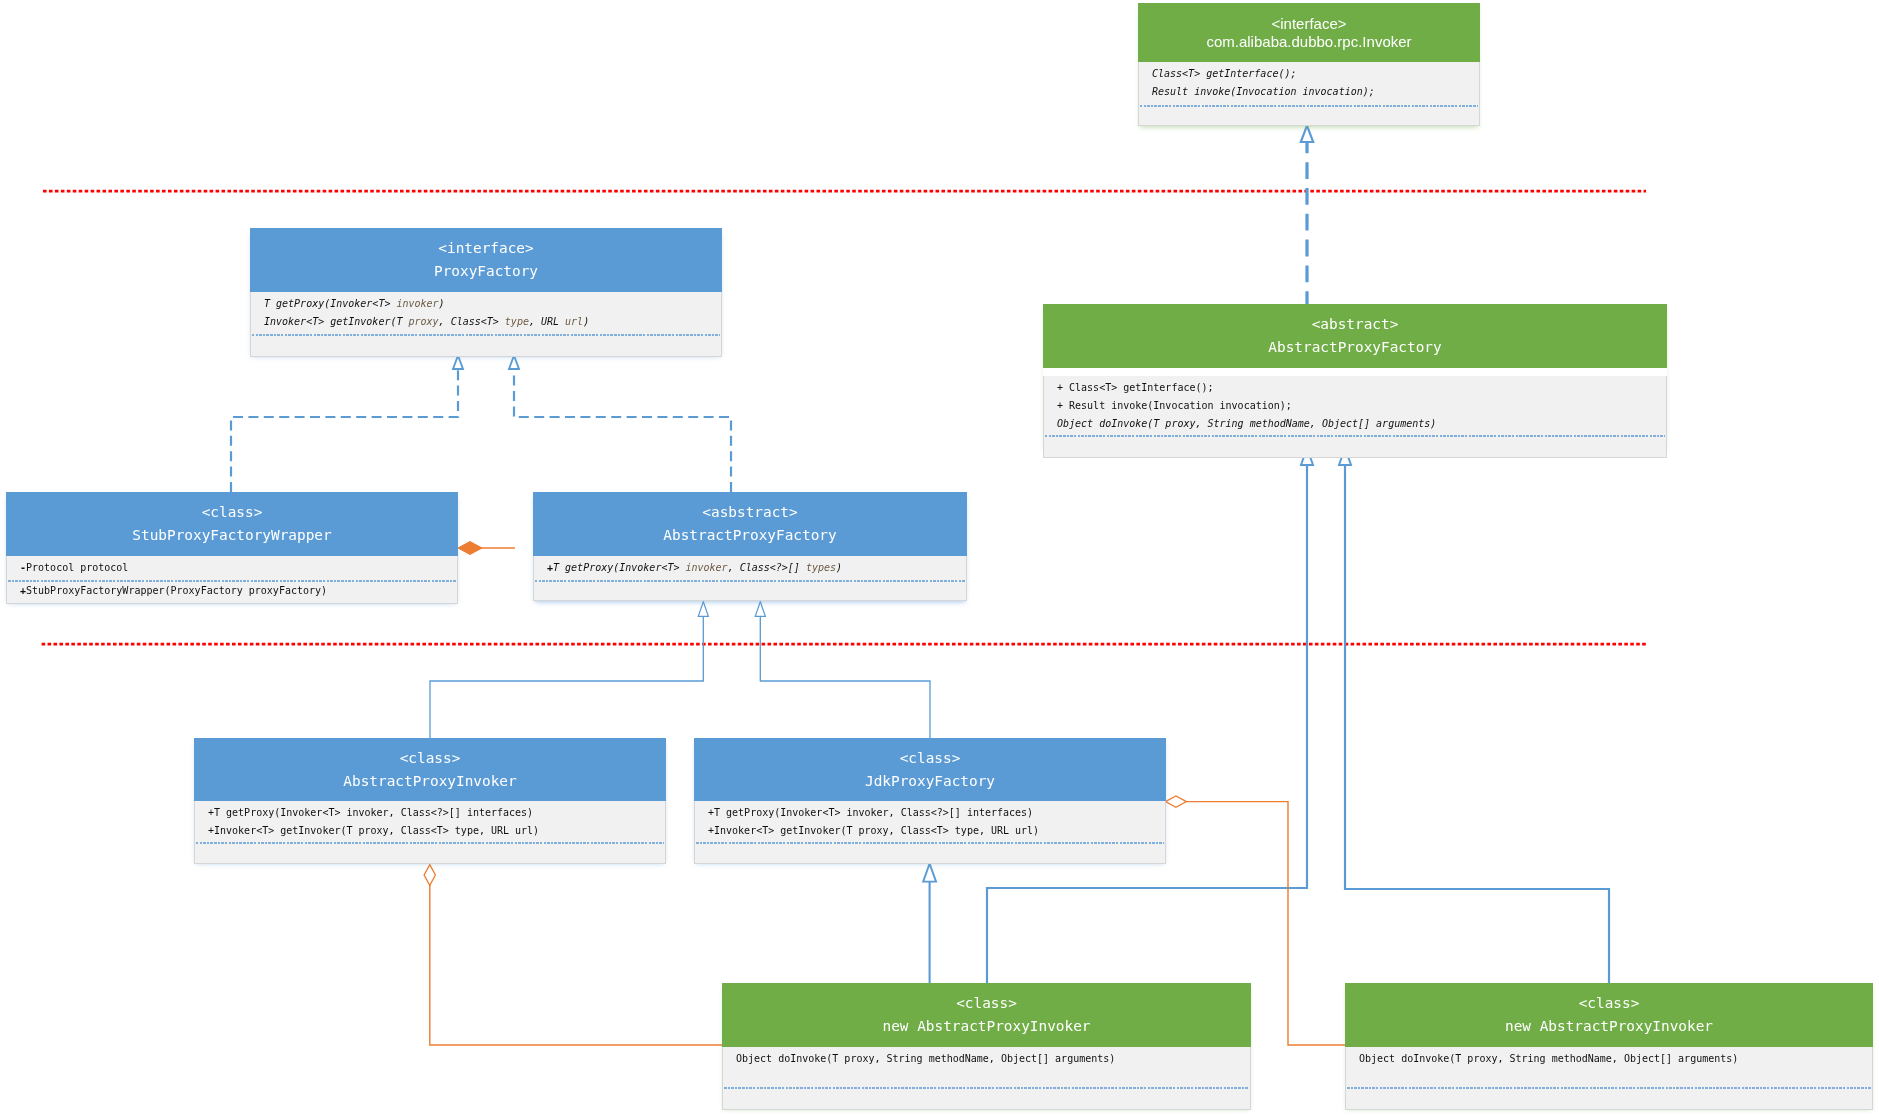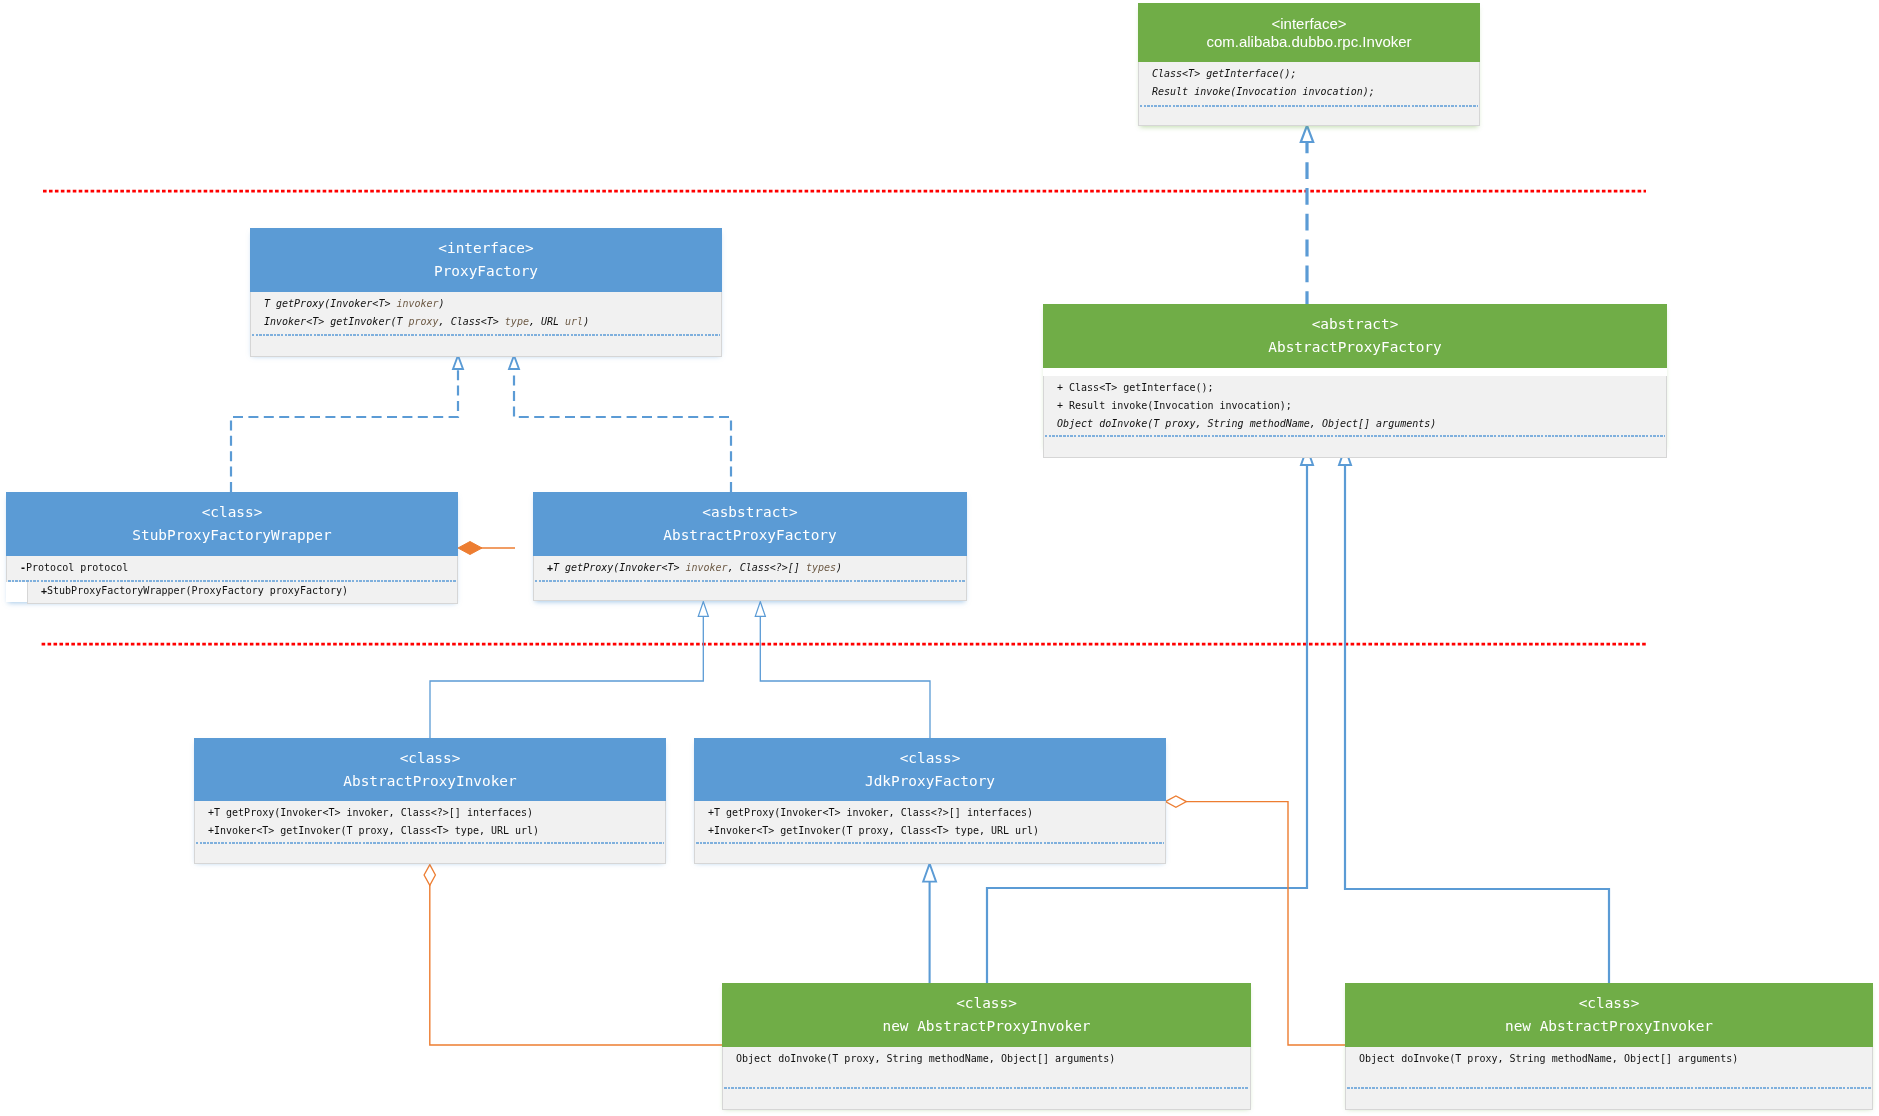--- a/index.html
+++ b/index.html
@@ -142,21 +142,21 @@
       </div>
       <div class="node glow-blue" id="node-stub-proxy-factory-wrapper" style="left:6px;top:492px;width:452px;height:110px;">
         <div class="hdr mono" style="height:64px;background:#5b9bd5;">
           <span class="t1">&lt;class&gt;</span>
           <span class="t2">StubProxyFactoryWrapper</span>
         </div>
         <div class="cmp" style="height:24px;padding-top:3px;"><div class="ln"><span class="mk">-</span>Protocol protocol</div></div>
         <div class="sep">
           <i></i>
         </div>
-        <div class="cmp lastc" style="height:22px;padding-top:0px;margin-left:21px;"><div class="ln"><span class="mk">+</span>StubProxyFactoryWrapper(ProxyFactory proxyFactory)</div></div>
+        <div class="cmp lastc" style="height:22px;padding-top:0px;"><div class="ln"><span class="mk">+</span>StubProxyFactoryWrapper(ProxyFactory proxyFactory)</div></div>
       </div>
       <div class="node glow-blue" id="node-abstract-proxy-factory" style="left:533px;top:492px;width:434px;height:109px;">
         <div class="hdr mono" style="height:64px;background:#5b9bd5;">
           <span class="t1">&lt;asbstract&gt;</span>
           <span class="t2">AbstractProxyFactory</span>
         </div>
         <div class="cmp" style="height:24px;padding-top:3px;"><div class="ln it"><span class="mk">+</span>T getProxy(Invoker&lt;T&gt; <span class="prm">invoker</span>, Class&lt;?&gt;[] <span class="prm">types</span>)</div></div>
         <div class="sep">
           <i></i>
         </div>

